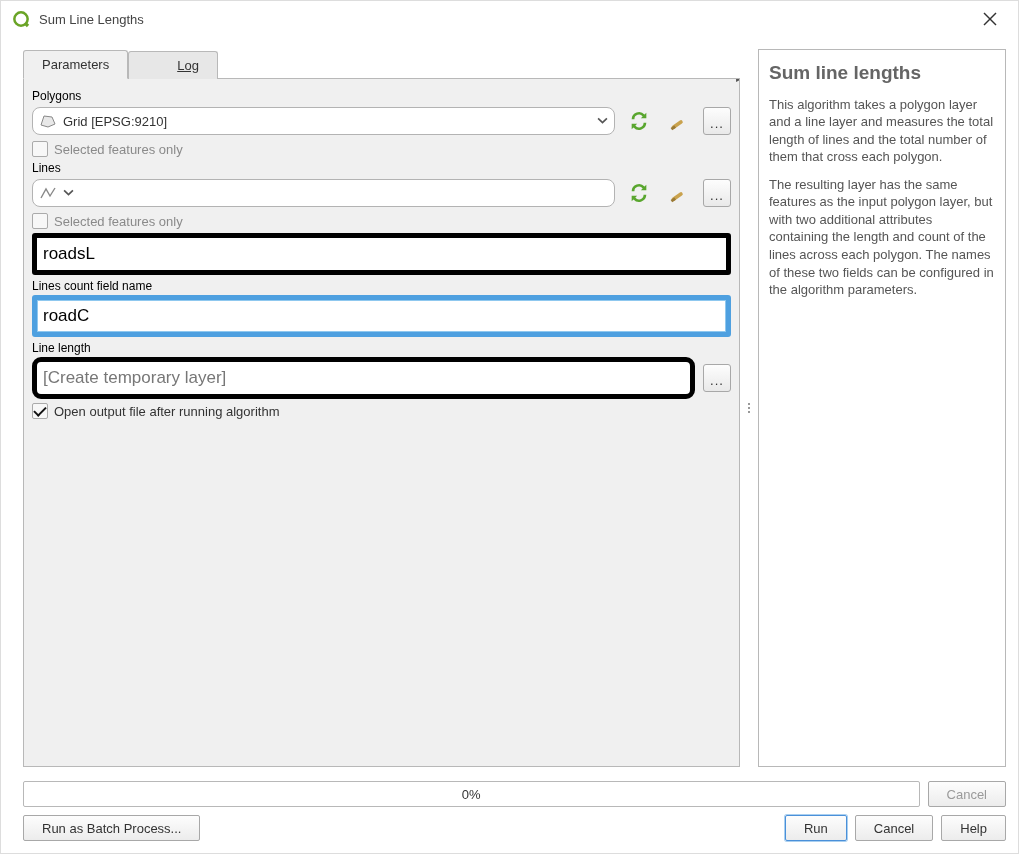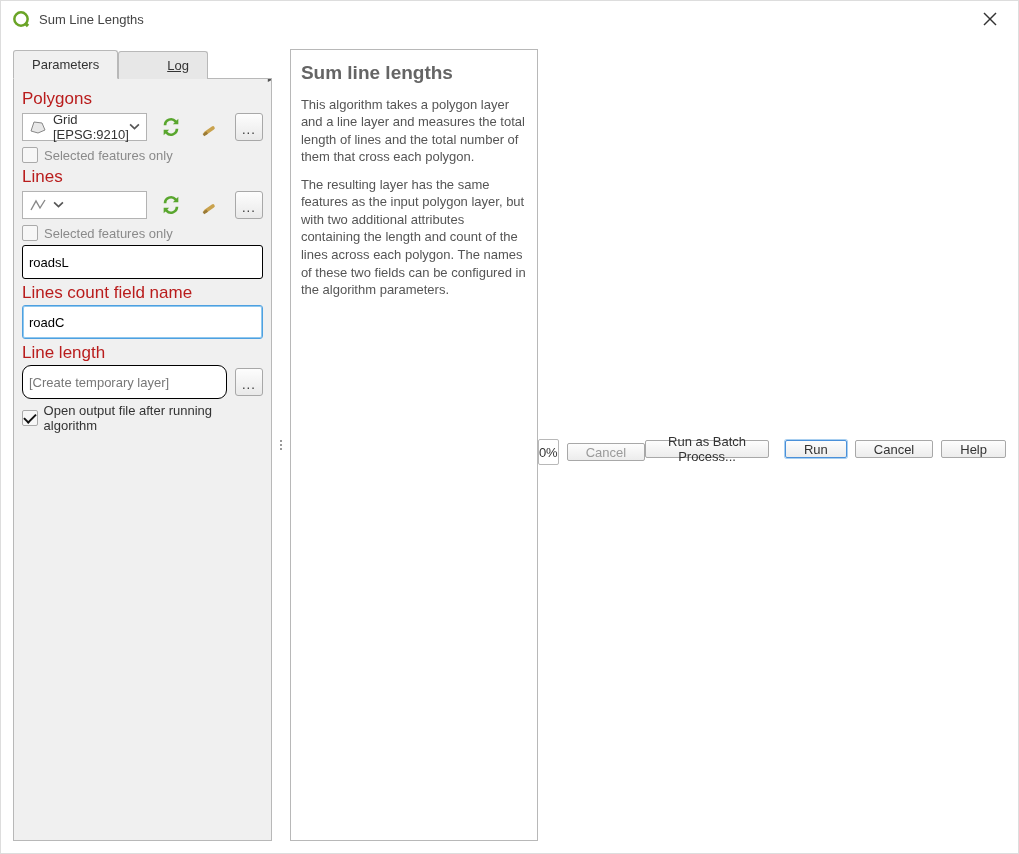--- a/index.html
+++ b/index.html
@@ -36,21 +36,22 @@
     width: 36px; height: 28px;
     display: flex; align-items: center; justify-content: center;
     cursor: pointer;
   }
   .title-close svg { width: 14px; height: 14px; stroke: #333; stroke-width: 1.4; }
 
   .content {
     flex: 1;
     padding: 12px;
     display: flex;
-    flex-direction: row;
+    flex-direction: column;
+    margin-left: 10px;
   }
   .main-row {
     flex: 1;
     display: flex;
     gap: 6px;
     min-height: 0;
   }
   .left-panel {
     flex: 1;
     display: flex;
@@ -96,37 +97,37 @@
   .collapse-handle {
     position: absolute;
     top: -6px;
     right: -2px;
     font-size: 10px;
     color: #555;
     cursor: pointer;
   }
 
   .form-label {
-    font-size: 17px;
-    color: #b91c1c;
+    font-size: 12px;
+    color: #000000;
     margin-top: 4px;
     margin-bottom: 2px;
   }
   .layer-row {
     display: flex;
     align-items: center;
     gap: 8px;
   }
   .layer-select {
     flex: 1;
     display: flex;
     align-items: center;
     background: #fff;
     border: 1px solid #b3b3b3;
-    border-radius: 0;
+    border-radius: 8px;
     height: 28px;
     padding: 0 6px;
     cursor: pointer;
   }
   .layer-select .layer-icon { width: 18px; margin-right: 6px; display:flex; align-items:center;}
   .layer-select .layer-text { flex: 1; }
   .layer-select .chevron { color: #555; }
   .dots-btn {
     width: 28px; height: 28px;
     border: 1px solid #a8a8a8;
@@ -156,24 +157,24 @@
     width: 10px; height: 5px;
     border-left: 2px solid #111;
     border-bottom: 2px solid #111;
     transform: rotate(-45deg) translate(1px,-1px);
   }
   .disabled { color: #8a8a8a; }
   .text-input {
     width: 100%;
     height: 28px;
     background: #fff;
-    border: 1px solid #000000;
+    border: 5px solid #000000;
     border-radius: 3px;
     padding: 16px 6px;
-    font-size: 13px;
+    font-size: 17px;
   }
   .text-input.focused {
     border-color: #4ea0e0;
     box-shadow: 0 0 0 1px #8fc8ef inset;
   }
   .text-input::placeholder { color: #777; }
   .output-row {
     display: flex;
     align-items: center;
     gap: 8px;
@@ -221,21 +222,21 @@
     flex: 1;
     height: 26px;
     border: 1px solid #b8b8b8;
     background: #fff;
     border-radius: 2px;
     display:flex;align-items:center;justify-content:center;
     font-size: 13px;
     color: #333;
   }
   .btn {
-    height: 18px;
+    height: 26px;
     padding: 0 18px;
     border: 1px solid #a8a8a8;
     background: linear-gradient(#fdfdfd,#ececec);
     border-radius: 2px;
     cursor: pointer;
     font-size: 13px;
     display:inline-flex;align-items:center;justify-content:center;
   }
   .btn.disabled { color: #9a9a9a; cursor: default; }
   .btn.primary {

